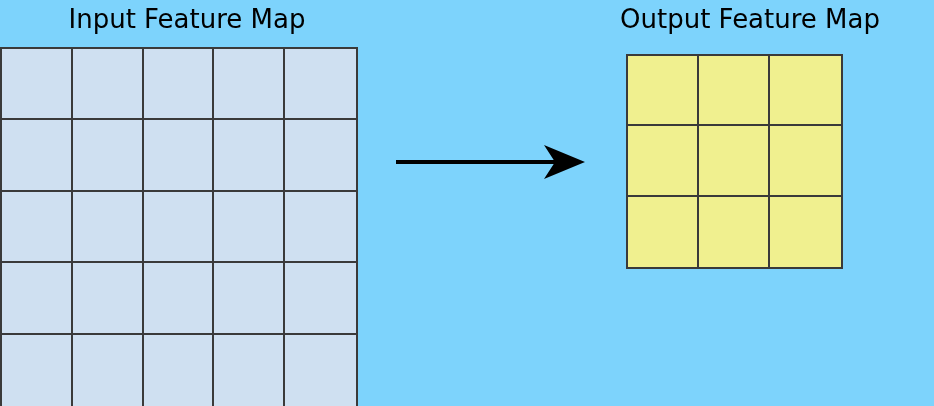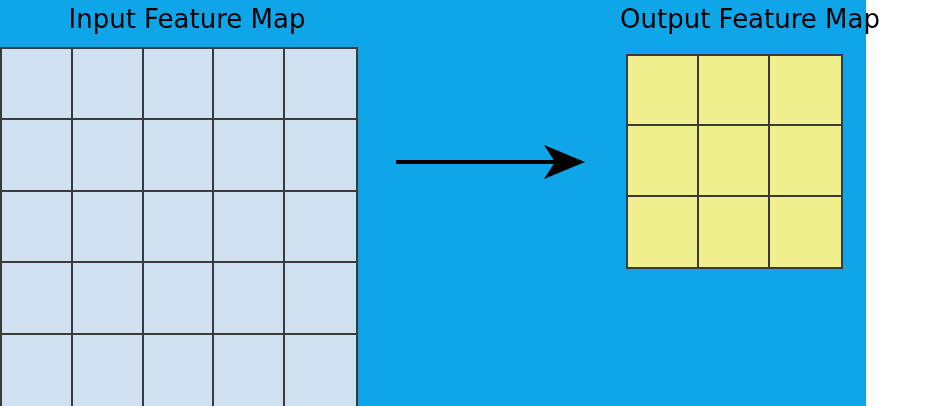--- a/index.html
+++ b/index.html
@@ -8,23 +8,23 @@
     background: #ffffff;
   }
   body {
     width: 934px;
     height: 406px;
     overflow: hidden;
     font-family: "DejaVu Sans", sans-serif;
   }
   #canvas {
     position: relative;
-    width: 866px;
+    width: 934px;
     height: 406px;
-    background: #0ea5e9;
+    background: #7dd3fc;
   }
 
   
   .panel-title {
     position: absolute;
     top: 3px;
     font-size: 26px;
     line-height: 32px;
     color: #000000;
     white-space: nowrap;

